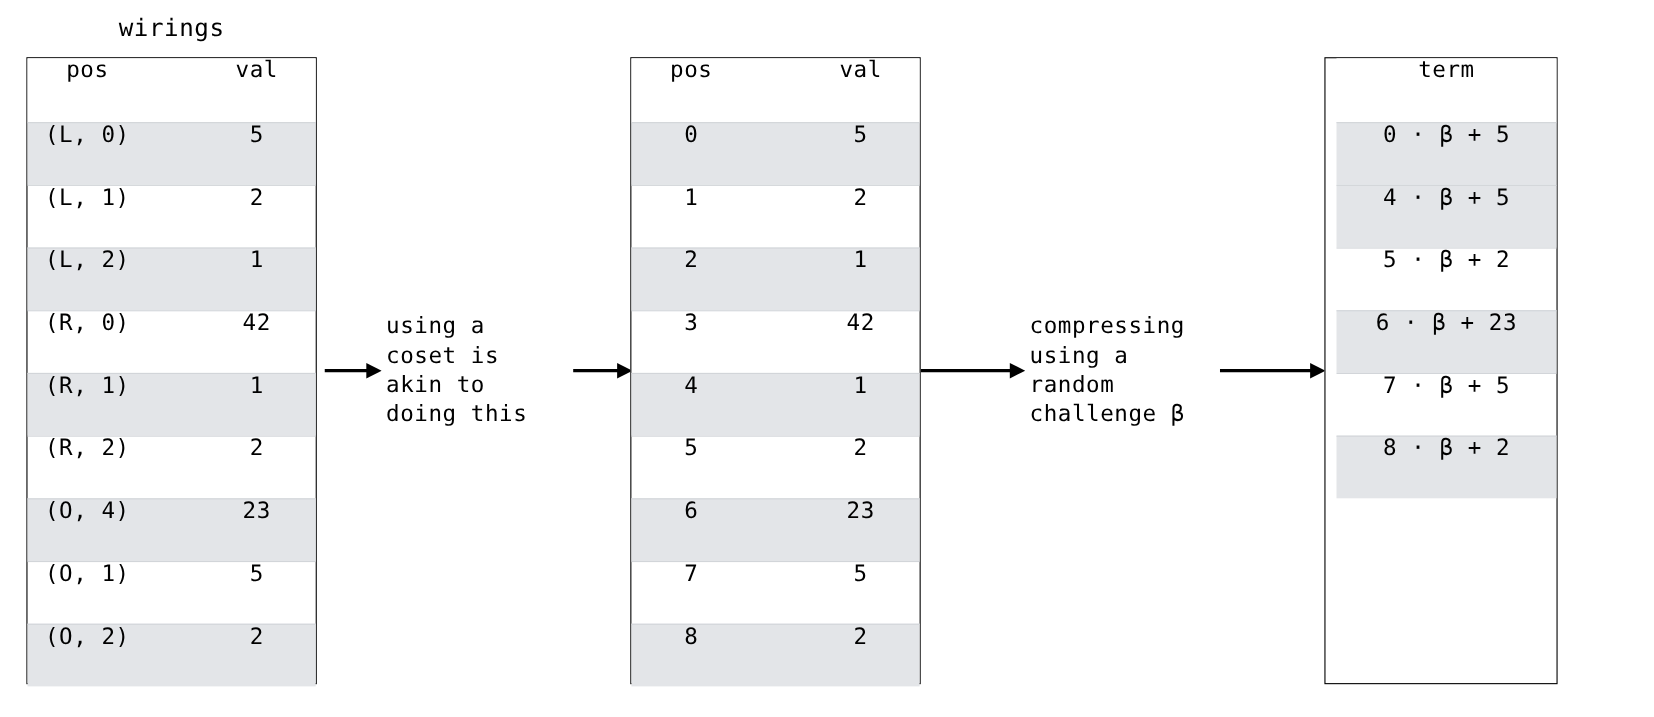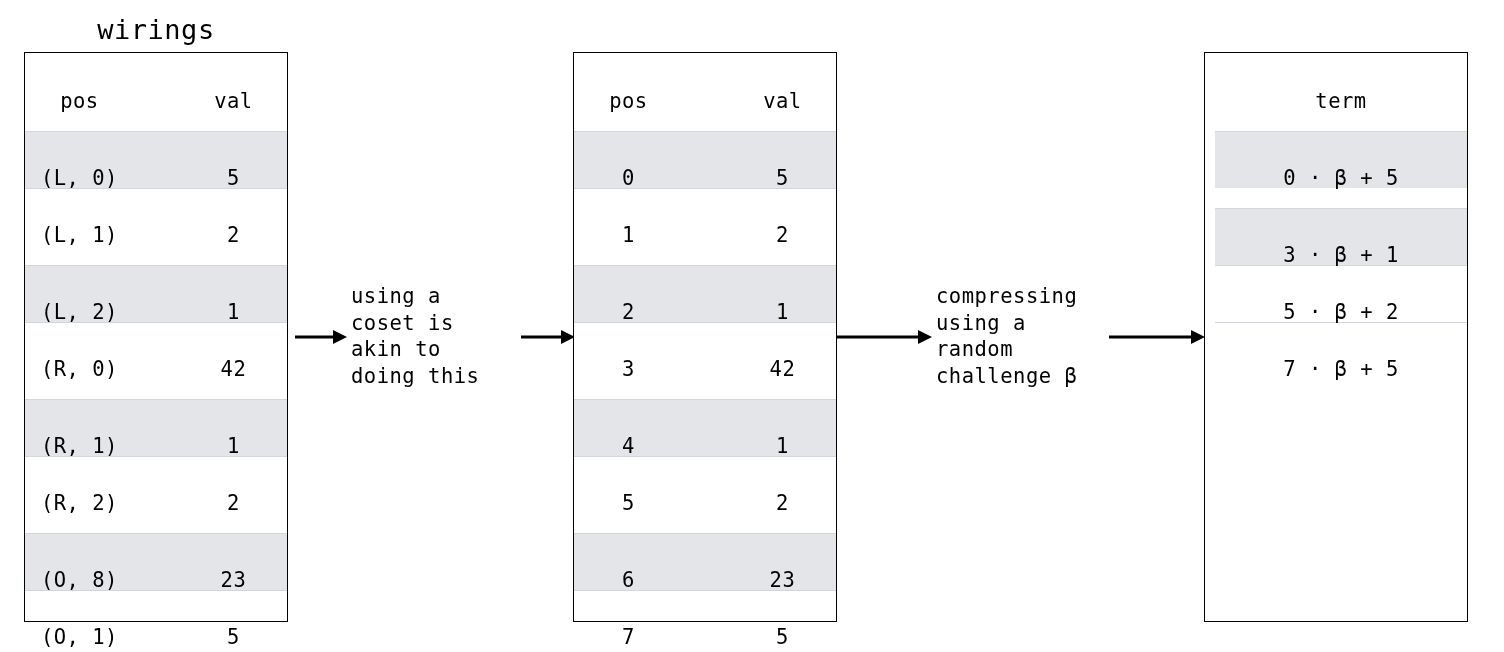--- a/index.html
+++ b/index.html
@@ -19,65 +19,64 @@
   
   .tbl {
     position: absolute;
     border: 1.6px solid #000000;
     background: #ffffff;
     box-sizing: border-box;
     border-collapse: collapse;
   }
   .tbl .row {
     display: flex;
-    align-items: flex-end;
+    align-items: flex-start;
     height: 57px;
     box-sizing: border-box;
     border-top: 1px solid #d2d5d9;
     gap: 46px;
   }
   .tbl .row.header {
     border-top: none;
     height: 58px;
     background: #ffffff;
   }
   .tbl .row.shade {
     background: #e3e5e8;
-    margin-top: 20px;
   }
   .tbl .cell {
     font-size: 20.5px;
     letter-spacing: 0.5px;
     text-align: center;
     white-space: pre;
     line-height: 1;
   }
 
   
   #table-wirings { left: 24px; top: 52px; width: 264px; height: 570px; }
   #table-wirings .c-pos { width: 132px; }
   #table-wirings .c-val { width: 130px; }
 
   
   #table-flat { left: 573px; top: 52px; width: 264px; height: 570px; }
   #table-flat .c-pos { width: 132px; }
   #table-flat .c-val { width: 130px; }
 
   
-  #table-terms { left: 1204px; top: 52px; width: 264px; height: 570px; padding-left: 10px; }
+  #table-terms { left: 1204px; top: 52px; width: 212px; height: 570px; padding-left: 10px; }
   #table-terms .c-term { width: 261px; }
 
   
   #wirings-caption {
     position: absolute;
     left: 24px;
     top: 16px;
     width: 264px;
     text-align: center;
-    font-size: 27px;
+    font-size: 22px;
     letter-spacing: 0.5px;
     line-height: 1;
     white-space: pre;
   }
 
   
   .arrow {
     position: absolute;
     height: 22px;
     display: block;
@@ -127,21 +126,21 @@
   </div>
   <div class="row shade">
     <div class="cell c-pos">(R, 1)</div>
     <div class="cell c-val">1</div>
   </div>
   <div class="row">
     <div class="cell c-pos">(R, 2)</div>
     <div class="cell c-val">2</div>
   </div>
   <div class="row shade">
-    <div class="cell c-pos">(O, 8)</div>
+    <div class="cell c-pos">(O, 4)</div>
     <div class="cell c-val">23</div>
   </div>
   <div class="row">
     <div class="cell c-pos">(O, 1)</div>
     <div class="cell c-val">5</div>
   </div>
   <div class="row shade">
     <div class="cell c-pos">(O, 2)</div>
     <div class="cell c-val">2</div>
   </div>
@@ -221,21 +220,27 @@
 </svg>
 
 <div class="tbl" id="table-terms">
   <div class="row header">
     <div class="cell c-term">term</div>
   </div>
   <div class="row shade">
     <div class="cell c-term">0 · β + 5</div>
   </div>
   <div class="row shade">
-    <div class="cell c-term">3 · β + 1</div>
+    <div class="cell c-term">4 · β + 5</div>
   </div>
   <div class="row">
     <div class="cell c-term">5 · β + 2</div>
   </div>
+  <div class="row shade">
+    <div class="cell c-term">6 · β + 23</div>
+  </div>
   <div class="row">
     <div class="cell c-term">7 · β + 5</div>
   </div>
+  <div class="row shade">
+    <div class="cell c-term">8 · β + 2</div>
+  </div>
 </div>
 
 </body></html>

